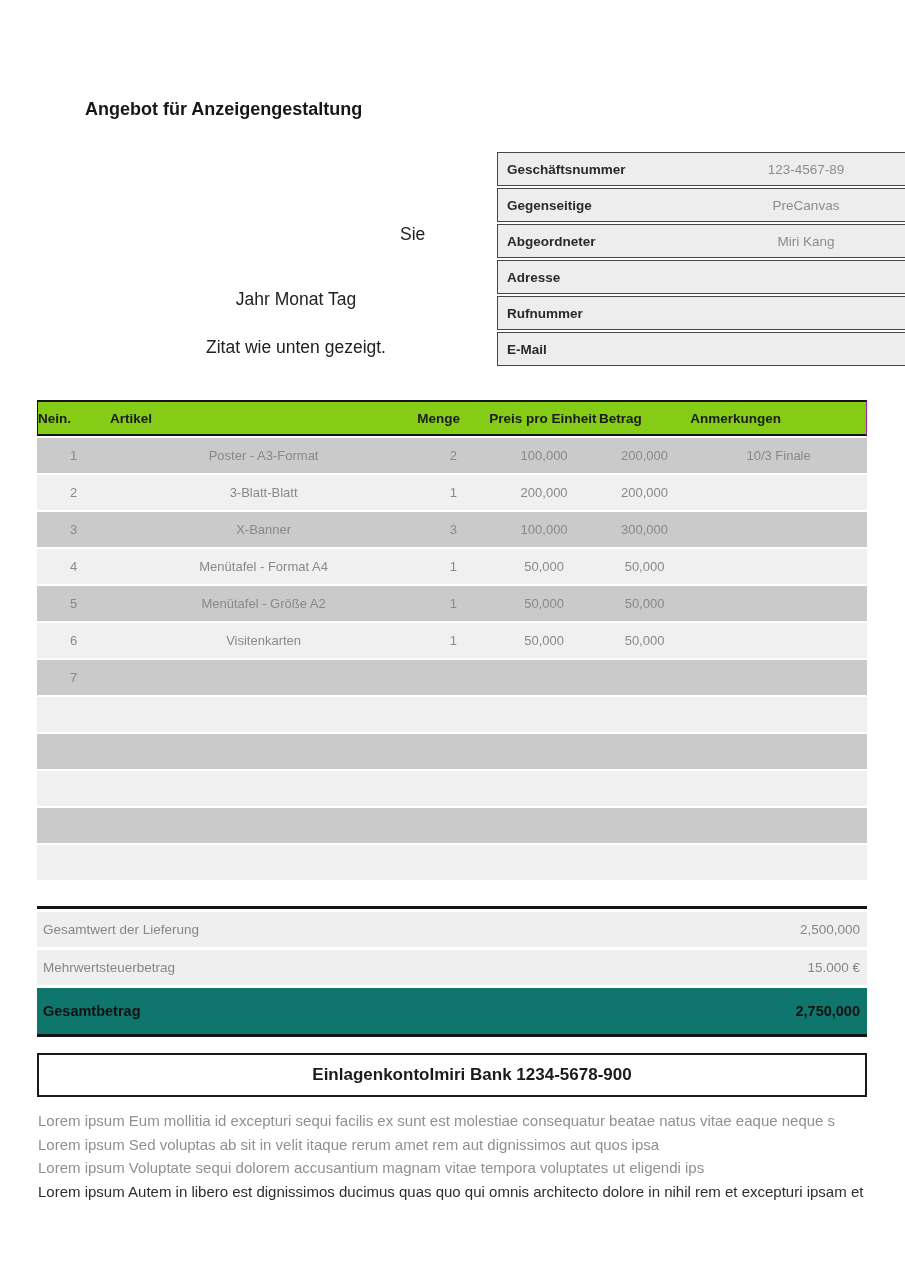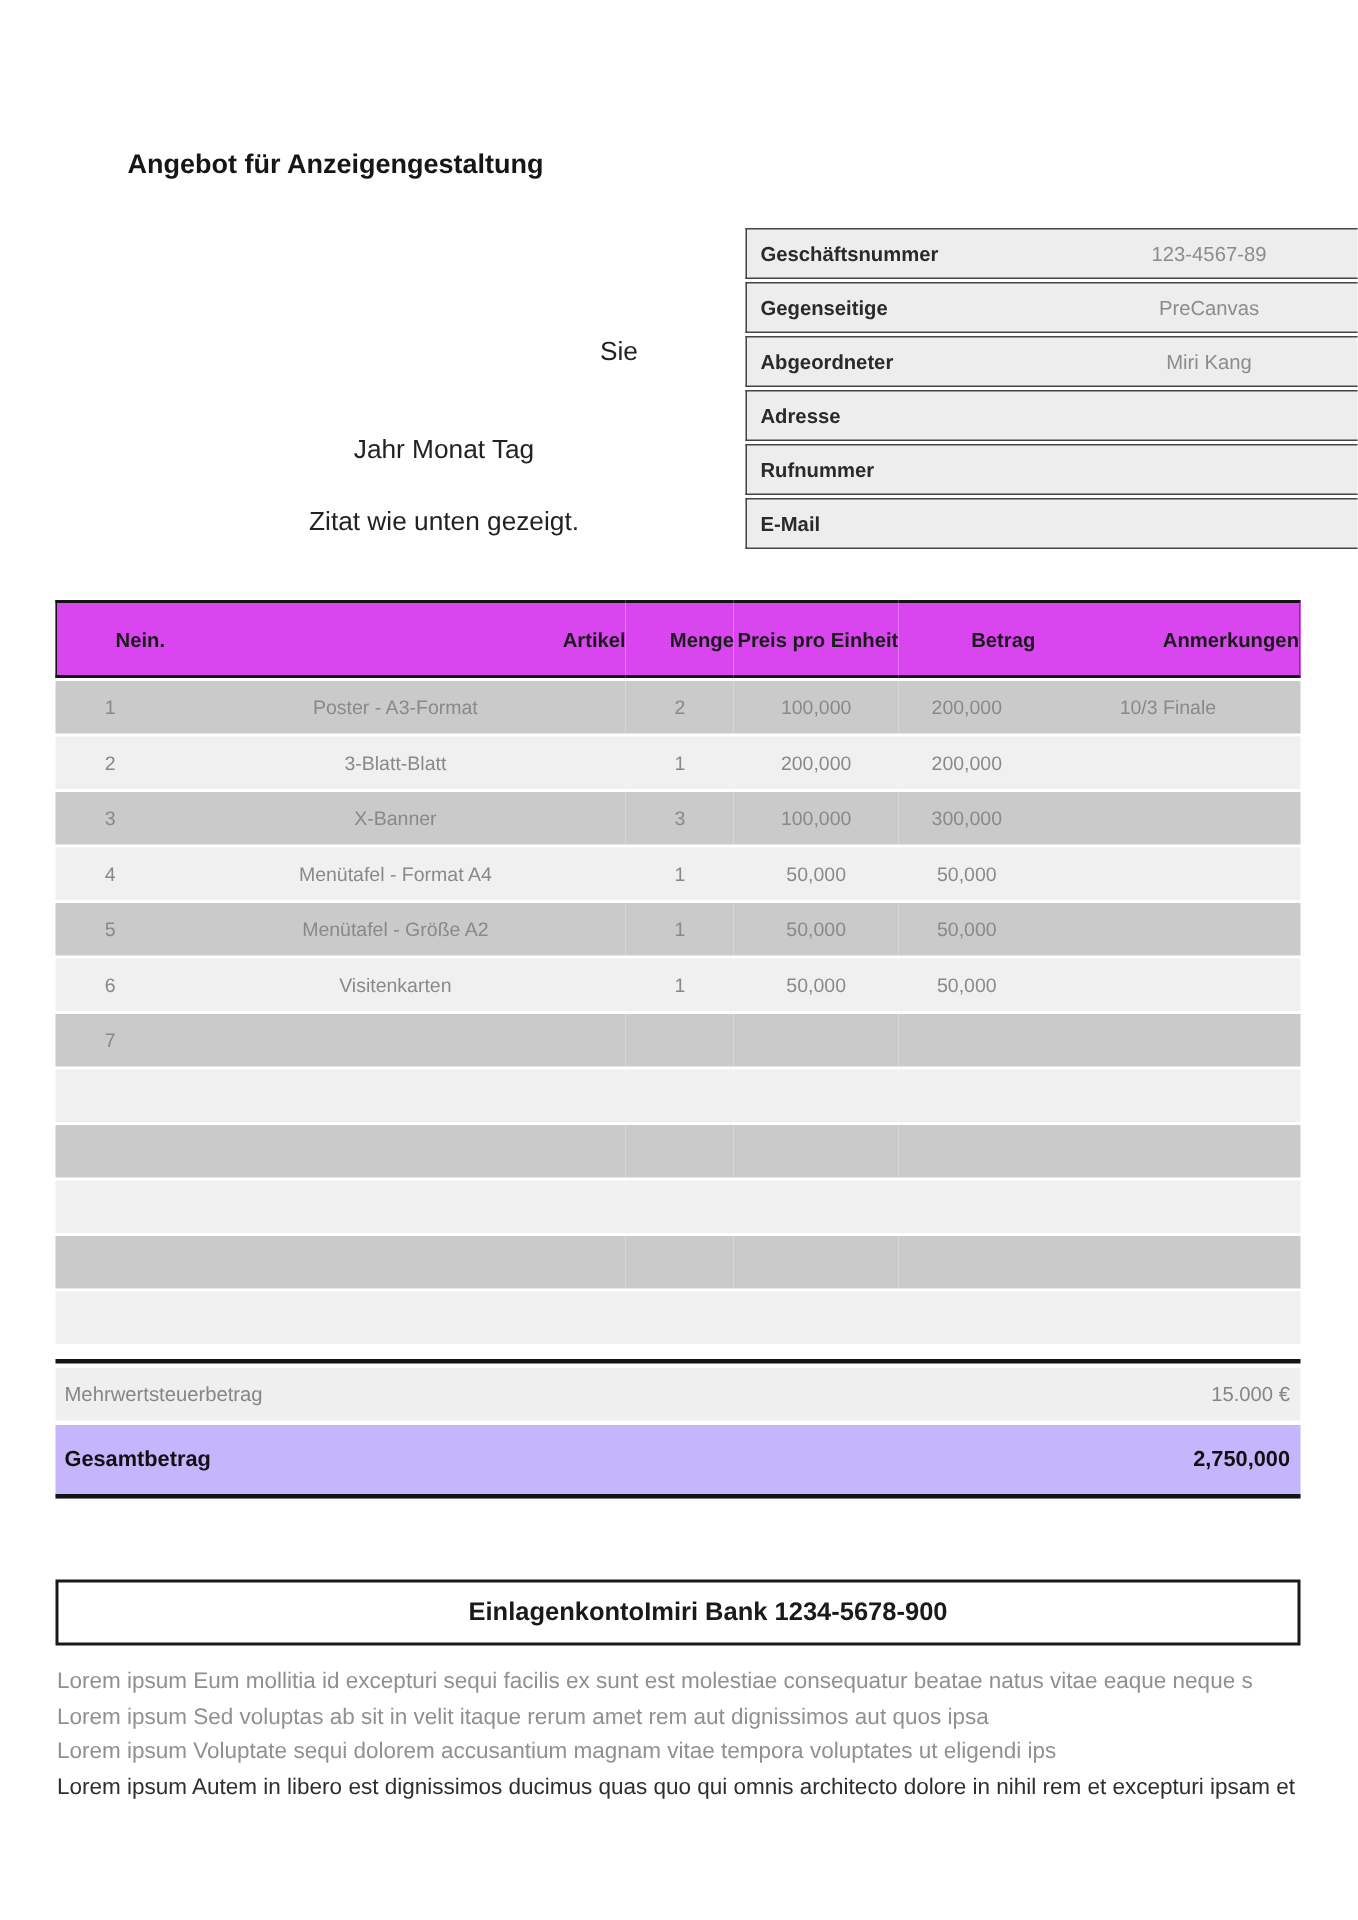--- a/index.html
+++ b/index.html
@@ -44,44 +44,44 @@
     position:absolute; left:37px; top:398px; width:830px;
     border-collapse:separate; border-spacing:0 2px; table-layout:fixed;
   }
   .items-table col.c-no   { width:8.8%; }
   .items-table col.c-art  { width:37%;  }
   .items-table col.c-qty  { width:8.7%; }
   .items-table col.c-unit { width:13.2%;}
   .items-table col.c-amt  { width:11%;  }
   .items-table col.c-note { width:21.3%;}
   .items-table th {
-    background:#d946ef; height:52px;
+    background:#84cc16; height:36px;
     border-top:2px solid #141414; border-bottom:2px solid #141414;
-    font-size:13.5px; font-weight:700; color:#1b1b1b; text-align:right;
+    font-size:13.5px; font-weight:700; color:#1b1b1b; text-align:left;
   }
   .items-table th:first-child { border-left:1px solid #141414; }
   .items-table th:last-child  { border-right:1px solid #a21caf; }
   .items-table td {
     height:35px; font-size:13px; color:#898989; text-align:center; vertical-align:middle;
   }
   .items-table tr.dark  td { background:#cacaca; }
   .items-table tr.light td { background:#f0f0f0; }
 
   
   .totals {
     position:absolute; left:37px; top:906px; width:830px;
     border-top:3px solid #141414;
   }
   .totals-row {
     display:flex; justify-content:space-between; align-items:center;
     background:#efefef; height:35px; margin-top:3px;
     font-size:13.5px; color:#868686; padding:0 7px 0 6px;
   }
   .totals-row.grand {
-    background:#c4b5fd; height:49px; border-bottom:3px solid #141414;
+    background:#0f766e; height:49px; border-bottom:3px solid #141414;
     font-size:14.5px; font-weight:700; color:#111111;
   }
 
   
   .bank-box {
     position:absolute; left:37px; top:1053px; width:830px; height:44px;
     border:2px solid #1a1a1a; background:#ffffff;
     display:flex; align-items:center; justify-content:center;
     font-size:17px; font-weight:700; color:#1a1a1a;padding-left:40px;
   }
@@ -243,20 +243,24 @@
       <td></td>
       <td></td>
       <td></td>
       <td></td>
     </tr>
   </tbody>
 </table>
 
 <div class="totals">
   <div class="totals-row">
+    <span>Gesamtwert der Lieferung</span>
+    <span>2,500,000</span>
+  </div>
+  <div class="totals-row">
     <span>Mehrwertsteuerbetrag</span>
     <span>15.000 €</span>
   </div>
   <div class="totals-row grand">
     <span>Gesamtbetrag</span>
     <span>2,750,000</span>
   </div>
 </div>
 
 <div class="bank-box">

